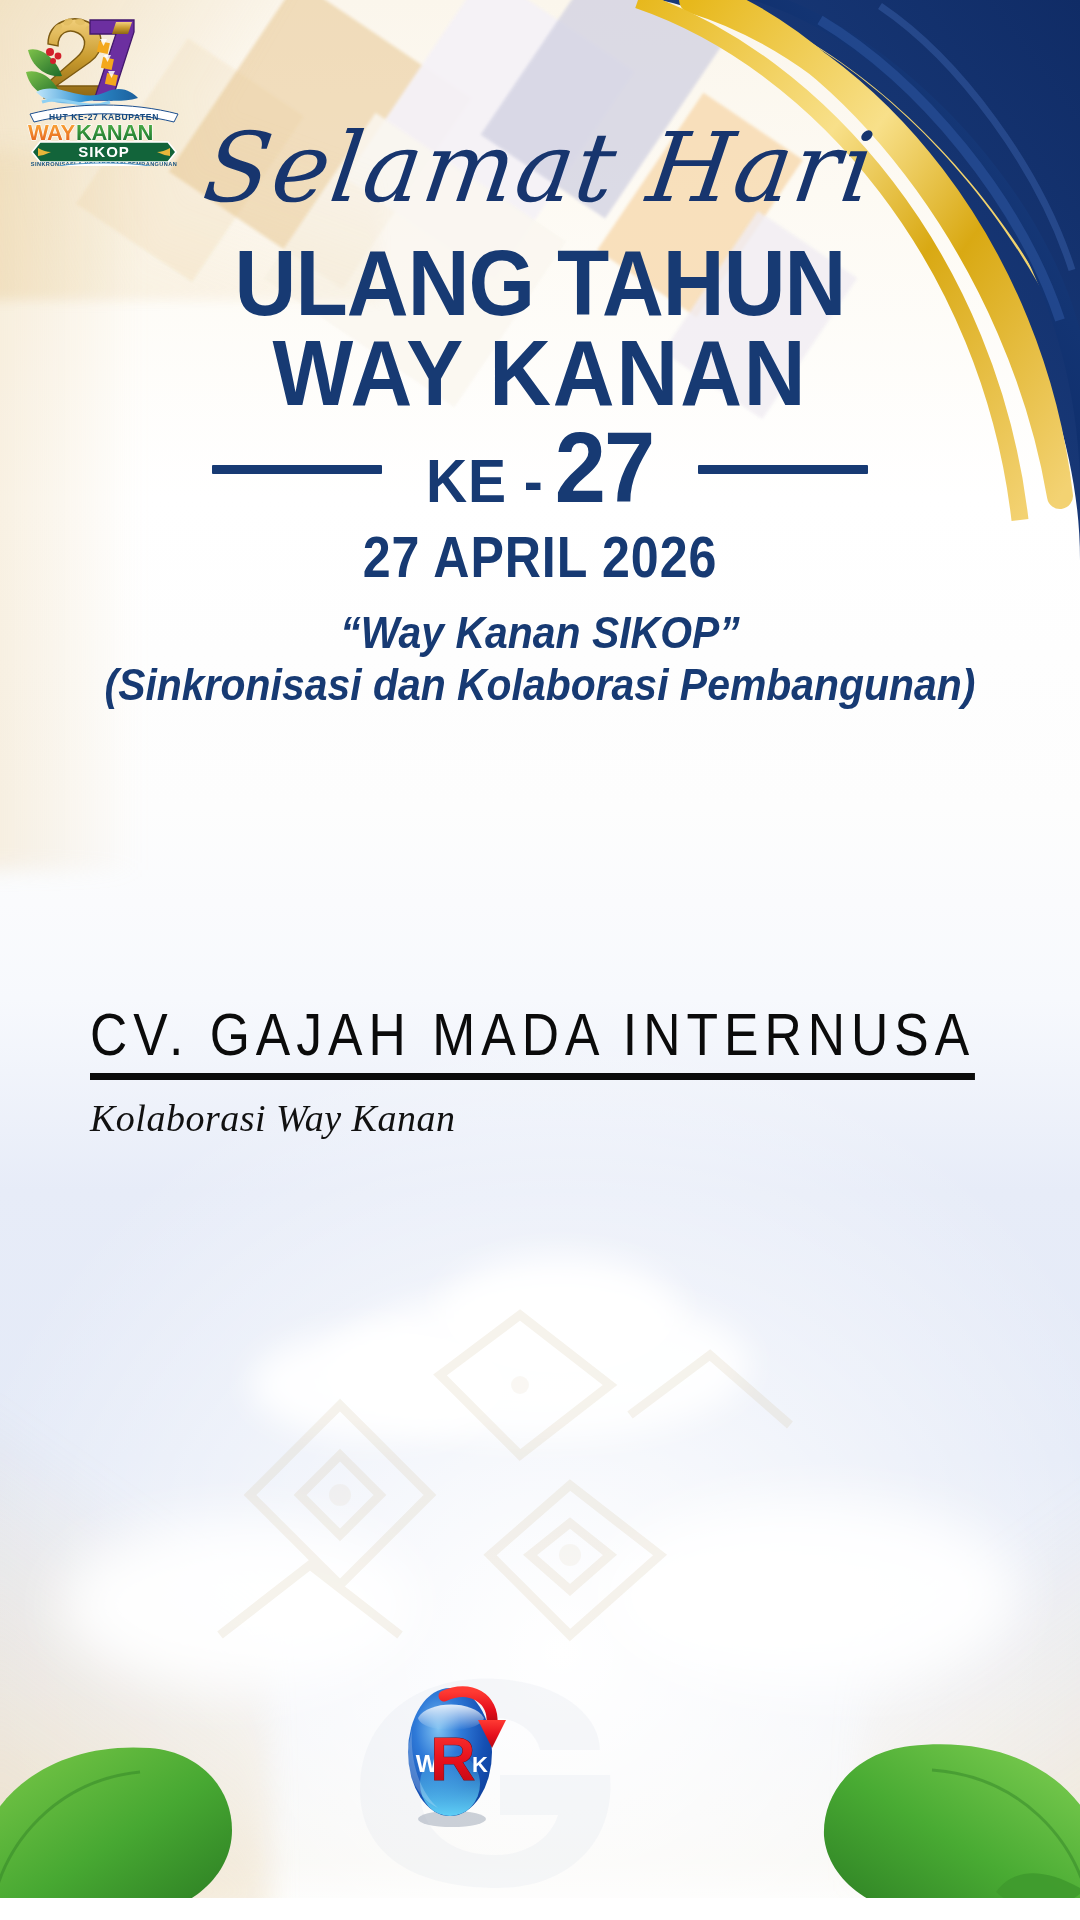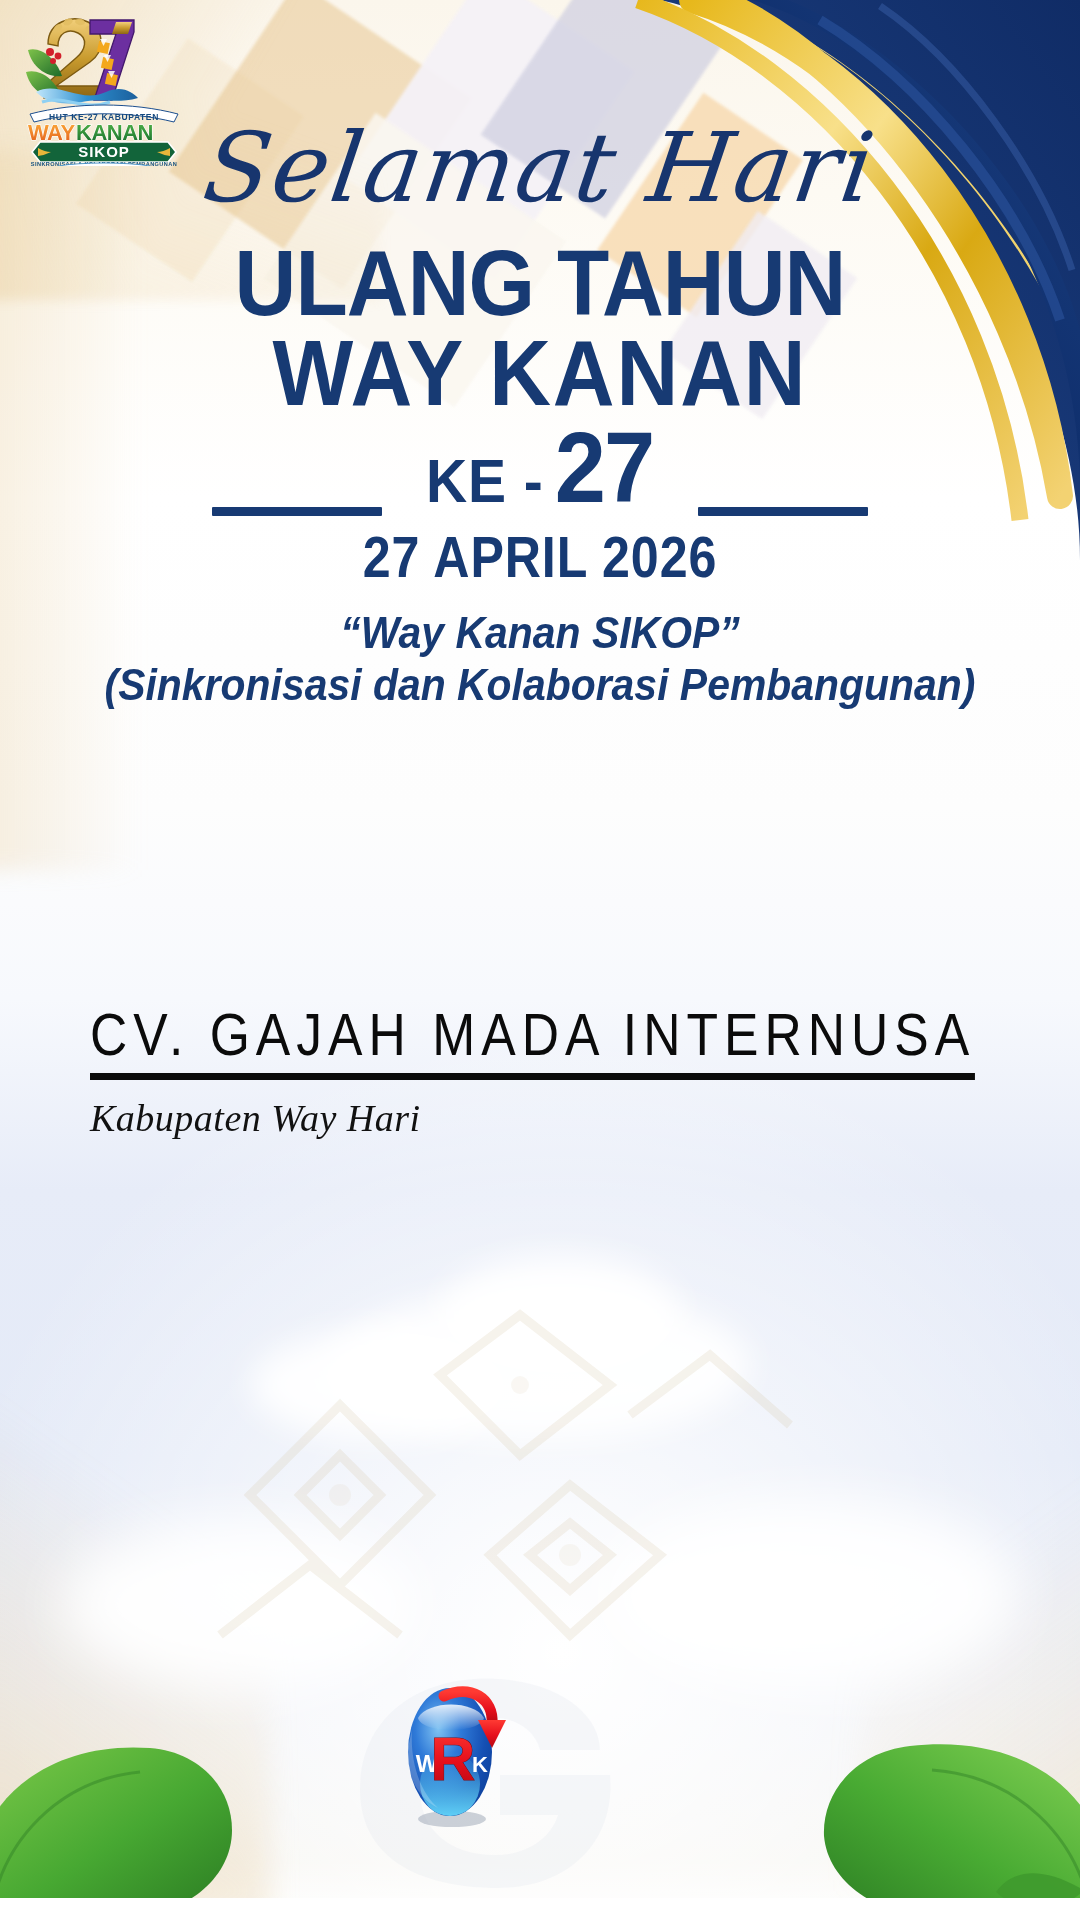--- a/index.html
+++ b/index.html
@@ -107,21 +107,21 @@
     font-family:"Liberation Sans",sans-serif;
     font-weight:bold;
     font-size:92px;
     line-height:.98;
     letter-spacing:-1px;
     transform:scaleX(.93);
   }
   .headline .l2{display:block;letter-spacing:2px;}
 
   .ke-row{
-    margin-top:4px;display:flex;align-items:flex-end;justify-content:center;gap:34px;
+    margin-top:4px;display:flex;align-items:center;justify-content:center;gap:34px;
   }
   .rule{height:9px;width:170px;background:#173a73;border-radius:1px;}
   .ke-wrap{display:flex;align-items:baseline;gap:12px;color:#173a73;font-weight:bold;transform:scaleX(.92);}
   .ke-txt{font-size:62px;letter-spacing:1px;}
   .ke-num{font-size:100px;line-height:.9;letter-spacing:-2px;}
 
   .date-line{
     margin-top:8px;text-align:center;color:#173a73;
     font-weight:bold;font-size:57px;letter-spacing:1px;transform:scaleX(.88);
   }
@@ -361,21 +361,21 @@
     </div>
 
     <div class="date-line">27 APRIL 2026</div>
 
     <div class="tag1">“Way Kanan SIKOP”</div>
     <div class="tag2">(Sinkronisasi dan Kolaborasi Pembangunan)</div>
   </div>
 
   <div class="company">
     <div class="company-name">CV. GAJAH MADA INTERNUSA</div>
-    <div class="company-sub">Kabupaten Way Hari</div>
+    <div class="company-sub">Kolaborasi Way Kanan</div>
   </div>
 
   <div class="wrk">
     <svg viewBox="0 0 130 160" xmlns="http://www.w3.org/2000/svg">
       <defs>
         <radialGradient id="ball" cx="0.36" cy="0.32" r="0.85">
           <stop offset="0%" stop-color="#7fc2f2"></stop>
           <stop offset="32%" stop-color="#2f7ad8"></stop>
           <stop offset="66%" stop-color="#1550b4"></stop>
           <stop offset="100%" stop-color="#0b3a92"></stop>

